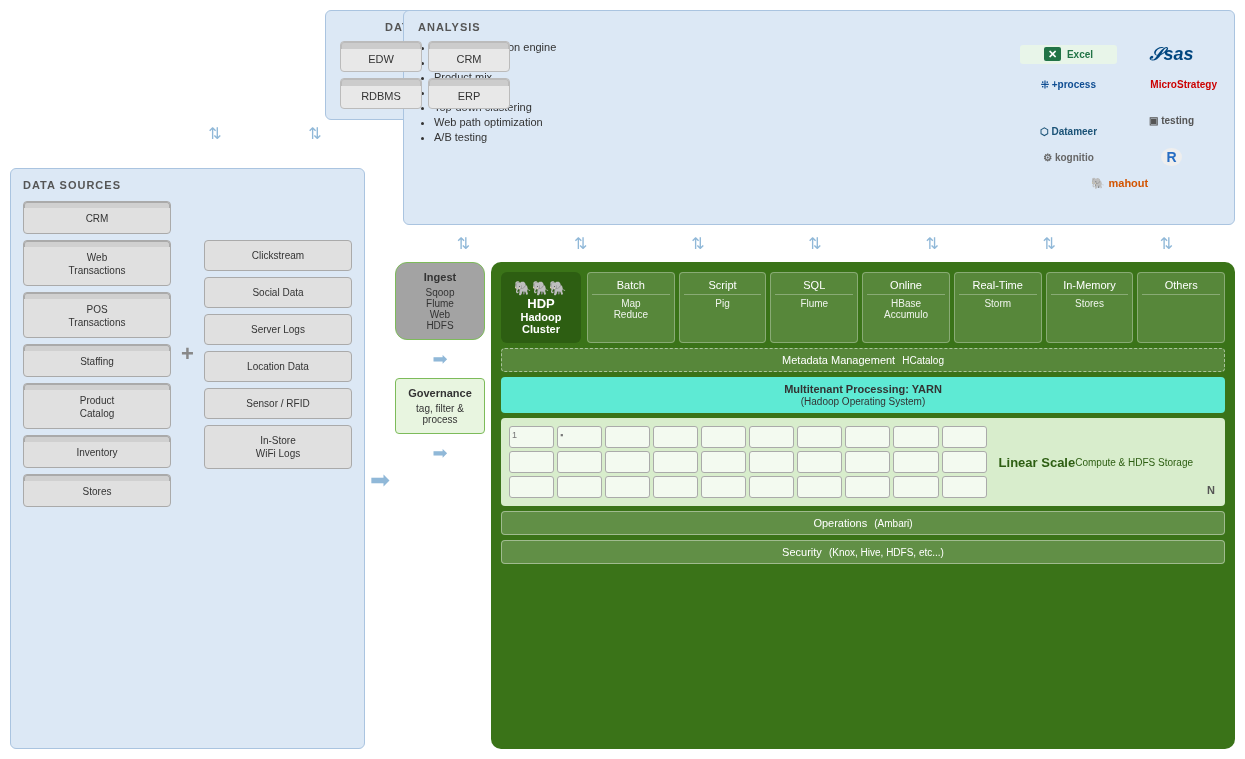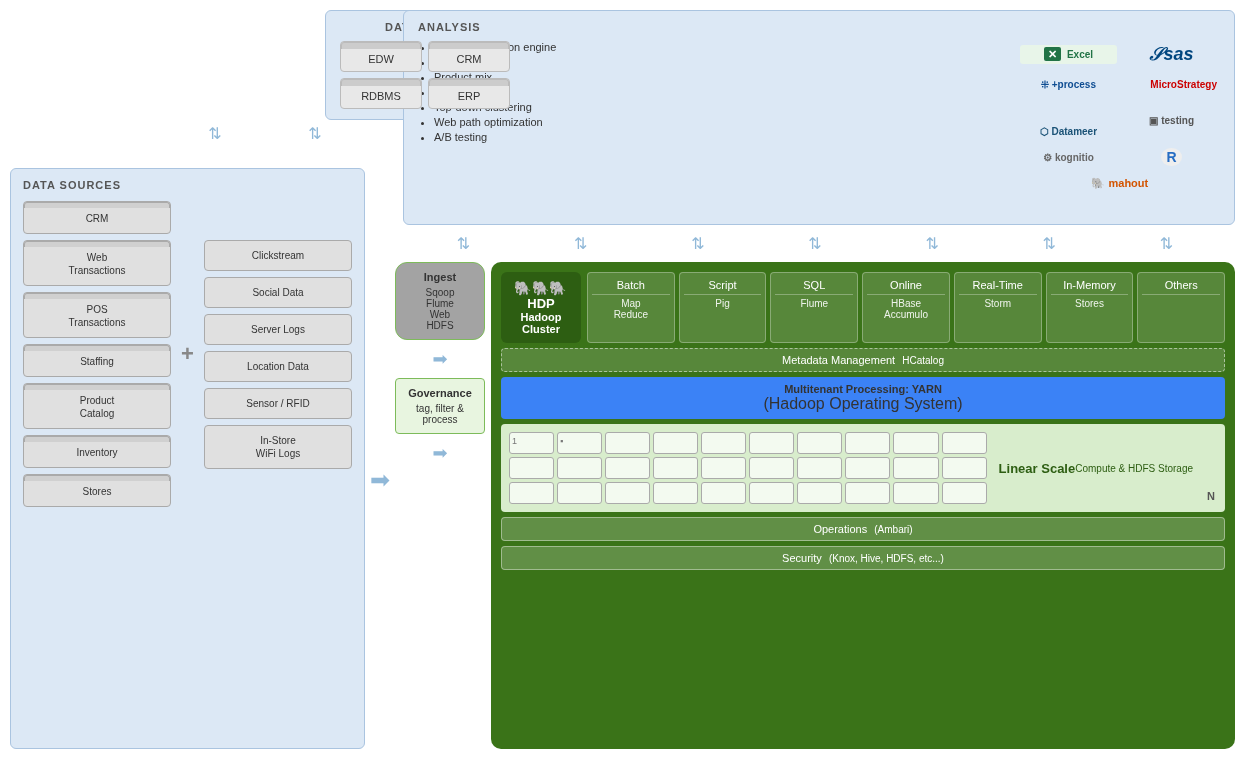--- a/index.html
+++ b/index.html
@@ -253,32 +253,32 @@
       border: 1px dashed rgba(255,255,255,0.5);
       border-radius: 4px;
       padding: 5px 8px;
       color: white;
       font-size: 11px;
       text-align: center;
     }
 
     
     .yarn-row {
-      background: #3b82f6;
+      background: #5eead4;
       border-radius: 4px;
       padding: 6px 8px;
       text-align: center;
       font-size: 11px;
       color: #333;
     }
     .yarn-row .yarn-title {
       font-weight: bold;
     }
     .yarn-row .yarn-sub {
-      font-size: 16px;
+      font-size: 10px;
     }
 
     
     .storage-section {
       background: #d8edcc;
       border-radius: 4px;
       padding: 8px;
       display: flex;
       flex-direction: row;
       gap: 4px;

